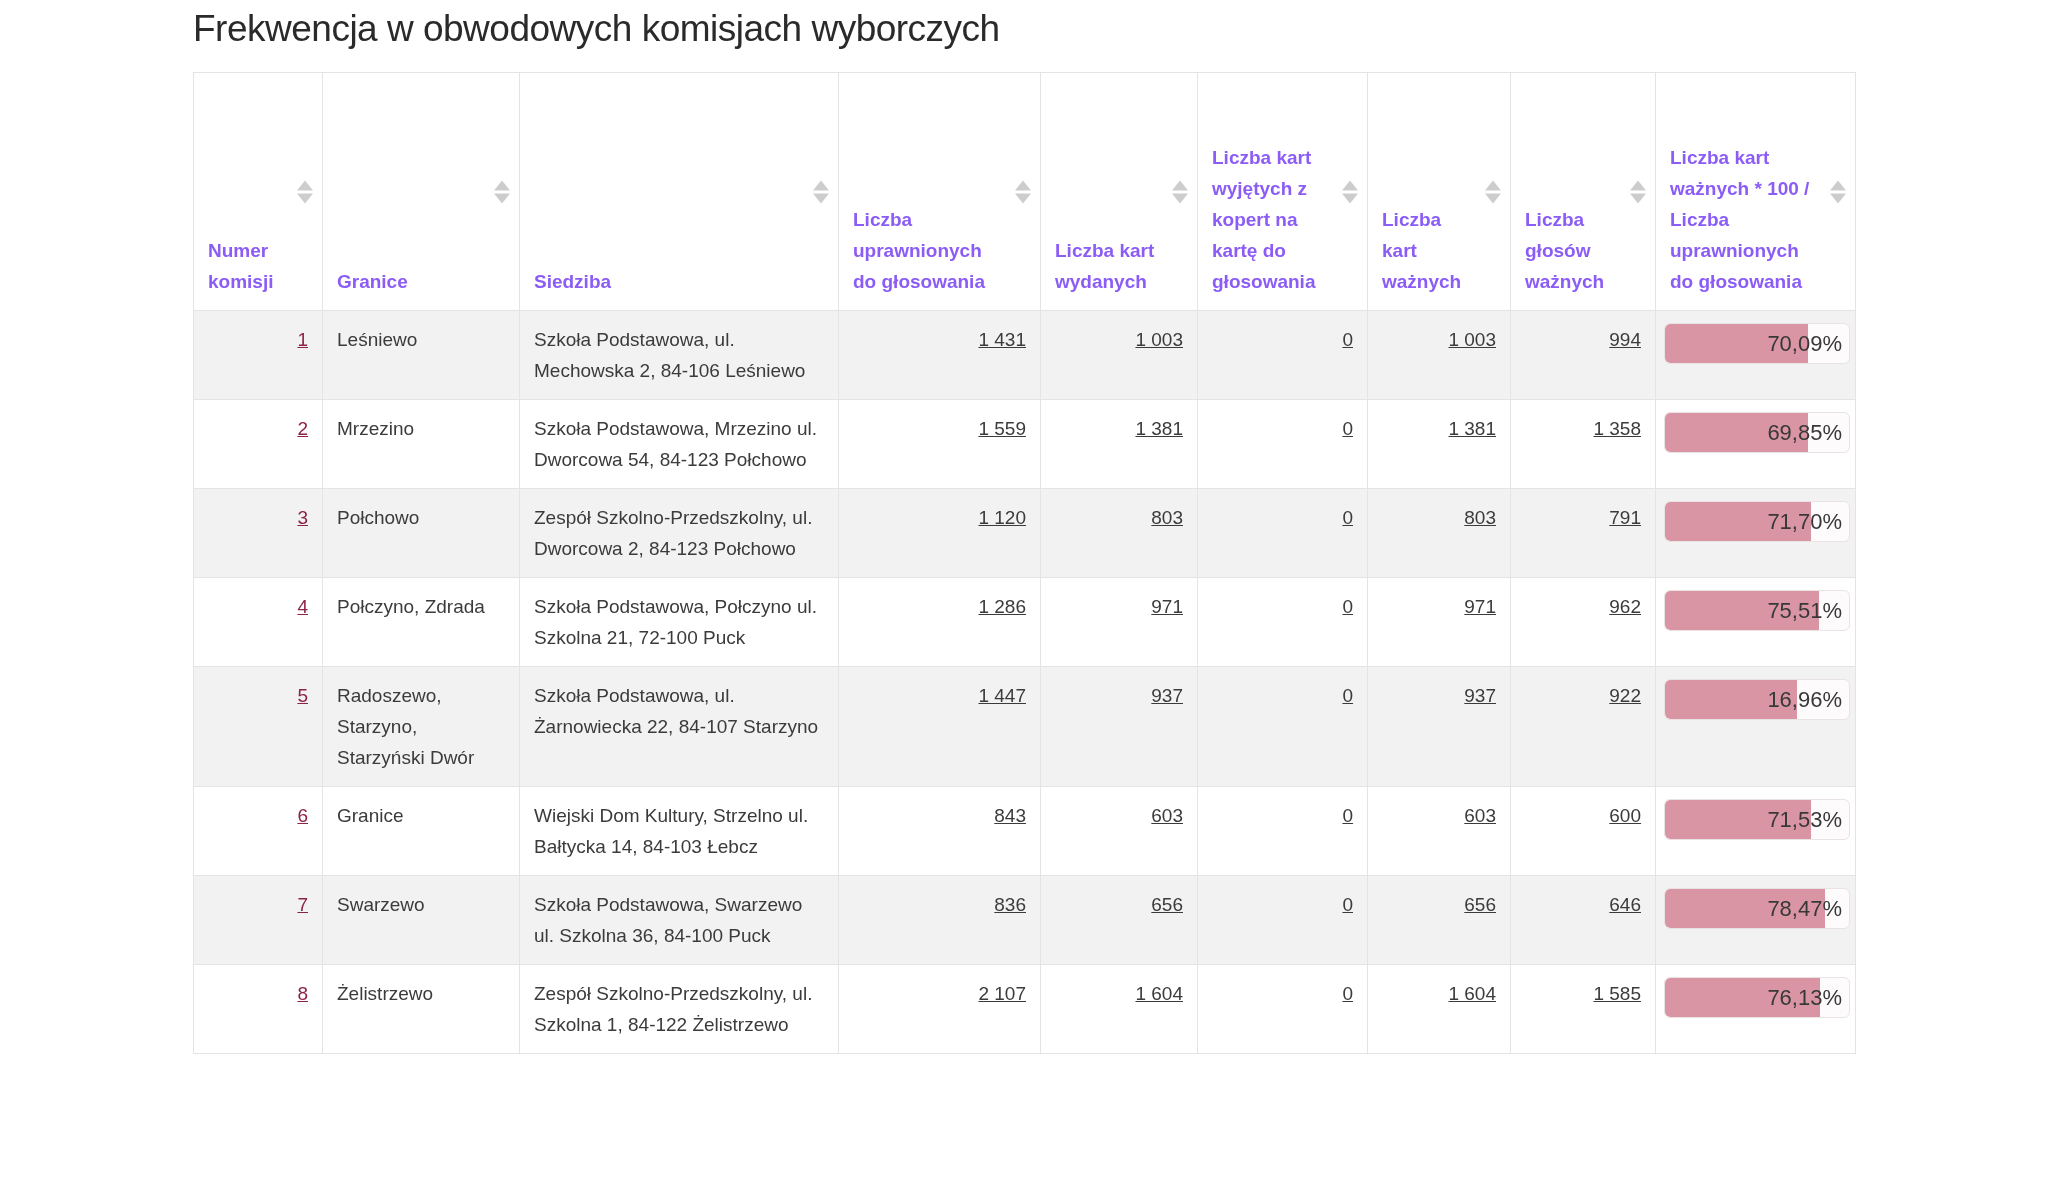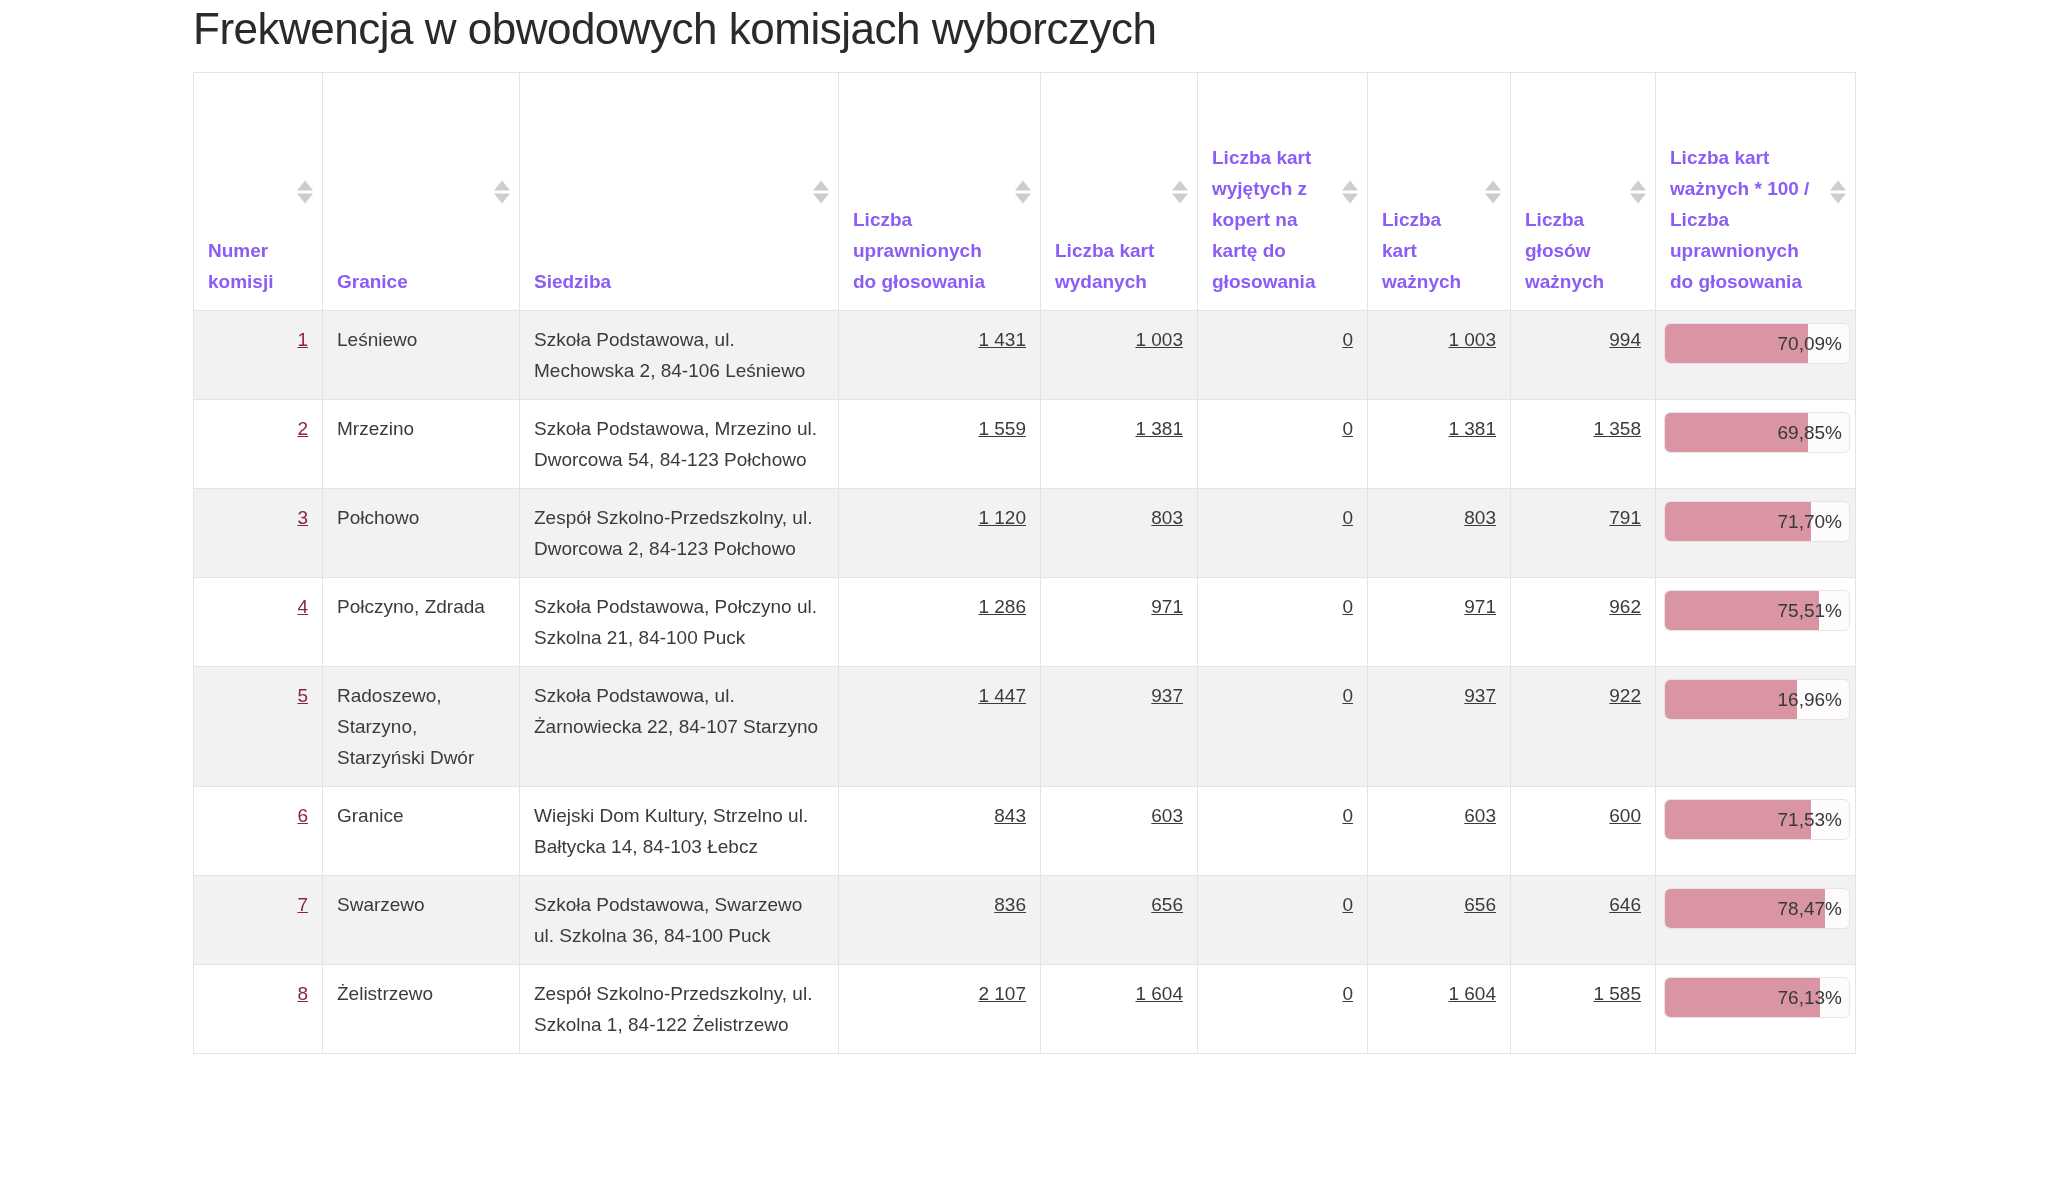--- a/index.html
+++ b/index.html
@@ -7,21 +7,21 @@
     margin: 0; padding: 0;
     width: 2048px; height: 1204px;
     overflow: hidden;
     background: #ffffff;
     font-family: "Liberation Sans", "DejaVu Sans", sans-serif;
     color: #3b3b3b;
   }
   .page { padding-left: 193px; padding-top: 2px; }
   h1.page-title {
     margin: 0 0 17px 0;
-    font-size: 44px;
+    font-size: 37px;
     font-weight: 400;
     line-height: 53px;
     color: #2a2a2a;
     letter-spacing: -0.5px;
   }
   table.results {
     border-collapse: collapse;
     table-layout: fixed;
     width: 1662px;
     font-size: 19px;
@@ -81,21 +81,21 @@
   .pct-fill {
     position: absolute;
     left: 0; top: 0; bottom: 0;
     background: #d995a4;
     border-radius: 5px 0 0 5px;
   }
   .pct-label {
     position: absolute;
     right: 7px; top: 0;
     line-height: 39px;
-    font-size: 19px;
+    font-size: 22px;
     color: #383838;
   }
   
   col.c1 { width: 129px; }
   col.c2 { width: 197px; }
   col.c3 { width: 319px; }
   col.c4 { width: 202px; }
   col.c5 { width: 157px; }
   col.c6 { width: 170px; }
   col.c7 { width: 143px; }
@@ -243,21 +243,21 @@
         <span class="pct-label">71,70%</span>
       </div>
     </td>
   </tr>
 
   <tr class="even">
     <td class="cell-link">
       <a href="#">4</a>
     </td>
     <td>Połczyno, Zdrada</td>
-    <td>Szkoła Podstawowa, Połczyno ul. Szkolna 21, 84-100 Puck</td>
+    <td>Szkoła Podstawowa, Połczyno ul. Szkolna 21, 72-100 Puck</td>
     <td class="cell-num">1 286</td>
     <td class="cell-num">971</td>
     <td class="cell-num">0</td>
     <td class="cell-num">971</td>
     <td class="cell-num">962</td>
     <td class="cell-pct">
       <div class="pct-bar">
         <div class="pct-fill" style="width: 83.8161%;"></div>
         <span class="pct-label">75,51%</span>
       </div>

